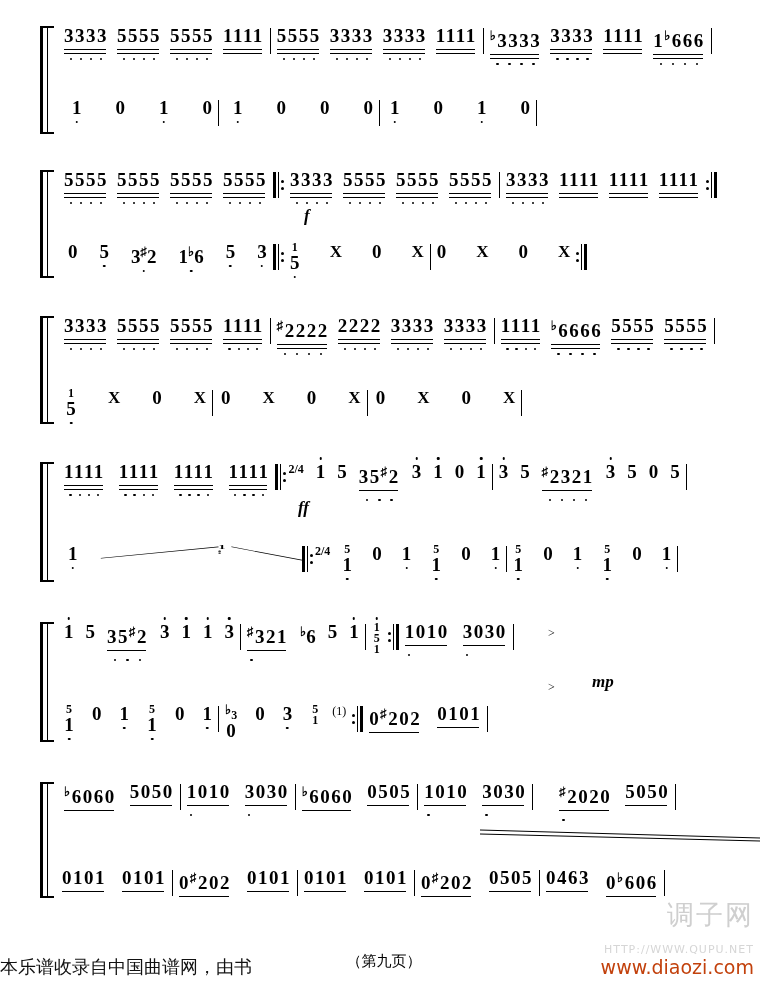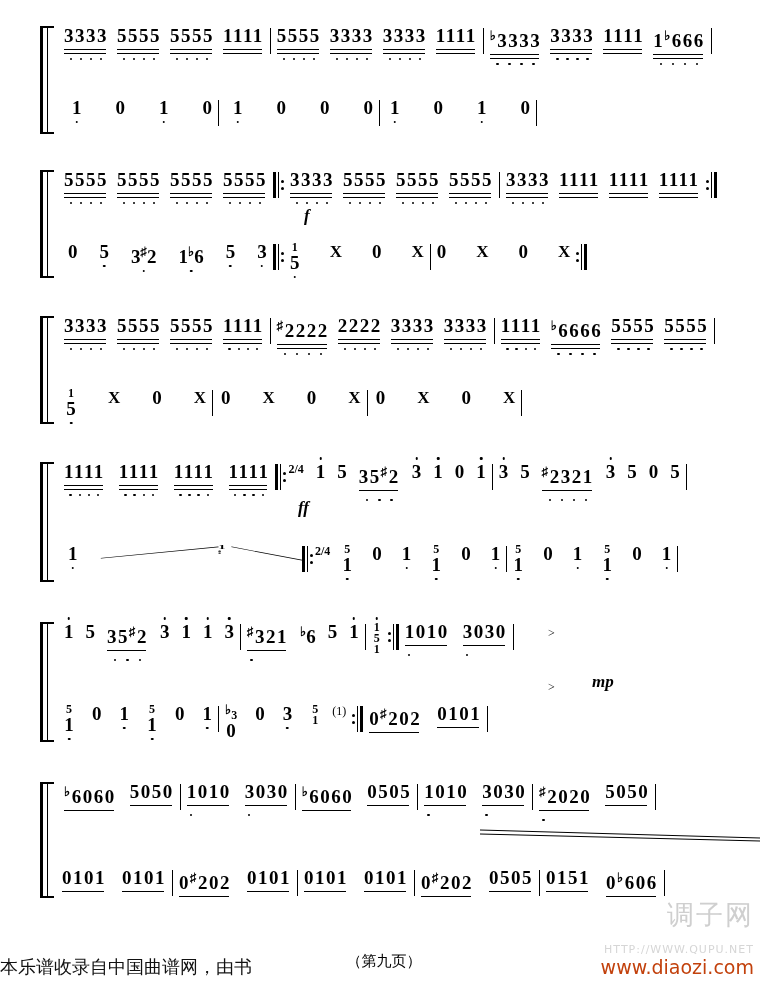--- a/index.html
+++ b/index.html
@@ -1051,21 +1051,21 @@
               </span>
           </span>
           <span class="grp beam1">
             <span class="nums">3030</span>
             <span class="udots one">
                 <i></i>
               </span>
           </span>
         </div>
         <div class="bar"></div>
-        <div class="meas" style="gap:14px;">
+        <div class="meas" style="gap:14px;margin-left:20px;">
           <span class="grp beam1">
             <span class="nums"><span class="acc">♯</span>2020</span>
             <span class="udots one">
                 <i></i>
               </span>
           </span>
           <span class="grp beam1">
             <span class="nums">5050</span>
           </span>
         </div>
@@ -1089,21 +1089,21 @@
           <span class="grp beam1"><span class="nums">0101</span></span>
           <span class="grp beam1"><span class="nums">0101</span></span>
         </div>
         <div class="bar"></div>
         <div class="meas" style="gap:16px;">
           <span class="grp beam1"><span class="nums">0<span class="acc">♯</span>202</span></span>
           <span class="grp beam1"><span class="nums">0505</span></span>
         </div>
         <div class="bar"></div>
         <div class="meas" style="gap:16px;">
-          <span class="grp beam1"><span class="nums">0151</span></span>
+          <span class="grp beam1"><span class="nums">0463</span></span>
           <span class="grp beam1"><span class="nums">0<span class="acc">♭</span>606</span></span>
         </div>
         <div class="bar"></div>
       </div>
     </div>
 
     <svg style="position:absolute; left:440px; top:44px; width:280px; height:16px;" viewBox="0 0 280 16">
       <line x1="0" y1="4" x2="280" y2="12" stroke="#000" stroke-width="1"></line>
       <line x1="0" y1="8" x2="280" y2="15" stroke="#000" stroke-width="1"></line>
     </svg>

